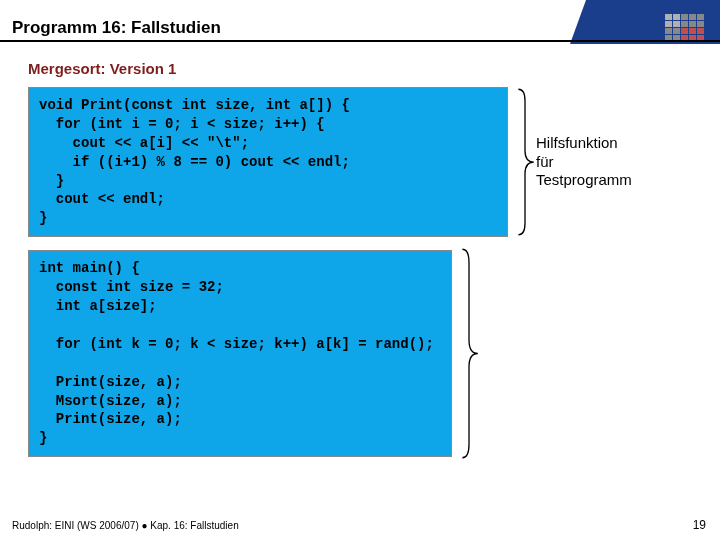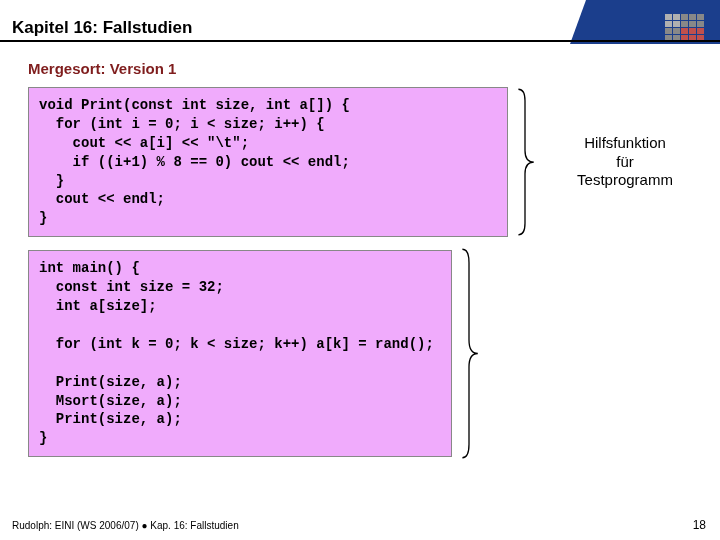--- a/index.html
+++ b/index.html
@@ -66,42 +66,41 @@
     font-weight: bold;
     color: #7f1d1d;
   }
   .content-row {
     display: flex;
     align-items: center;
     margin-bottom: 10px;
   }
   .code-block {
     margin-left: 28px;
-    background: #f0abfc;
+    background: #0ea5e9;
     border: 1px solid #888;
     padding: 8px 10px;
     font-family: "Courier New", monospace;
     font-size: 14px;
     font-weight: bold;
     line-height: 1.35;
     white-space: pre;
     color: #000;
   }
   .code-block-1 { width: 480px; }
   .code-block-2 { width: 424px; }
   .brace {
     width: 22px;
     align-self: stretch;
     position: relative;
     margin-left: 6px;
   }
   .brace svg { width: 100%; height: 100%; }
   .annotation {
     flex: 1;
-    text-align: center;
     font-size: 15px;
     color: #000;
     line-height: 1.25;
     padding-right: 6px;
   }
   .footer {
     position: absolute;
     left: 0;
     right: 0;
     bottom: 8px;
@@ -139,21 +138,21 @@
         <div class="logo-cell-c"></div>
         <div class="logo-cell-c"></div>
         <div class="logo-cell-c"></div>
       <div class="logo-cell-b"></div>
         <div class="logo-cell-b"></div>
         <div class="logo-cell-c"></div>
         <div class="logo-cell-c"></div>
         <div class="logo-cell-c"></div>
     </div>
   </div>
-  <div class="chapter-title">Kapitel 16: Fallstudien</div>
+  <div class="chapter-title">Programm 16: Fallstudien</div>
   <div class="header-line"></div>
 </div>
 
 <div class="subtitle">Mergesort: Version 1</div>
 
 <div class="content-row">
   <div class="code-block code-block-1">void Print(const int size, int a[]) {
   for (int i = 0; i &lt; size; i++) {
     cout &lt;&lt; a[i] &lt;&lt; "\t";
     if ((i+1) % 8 == 0) cout &lt;&lt; endl;
@@ -183,14 +182,14 @@
 }</div>
   <div class="brace">
     <svg viewBox="0 0 20 190" preserveAspectRatio="none">
       <path d="M 4 2 Q 10 2 10 14 L 10 83 Q 10 95 18 95 Q 10 95 10 107 L 10 176 Q 10 188 4 188" fill="none" stroke="#000" stroke-width="1.2"></path>
     </svg>
   </div>
 </div>
 
 <div class="footer">
   <span>Rudolph: EINI (WS 2006/07)  ●  Kap. 16: Fallstudien</span>
-  <span class="page-num">18</span>
+  <span class="page-num">19</span>
 </div>
 
 </body></html>

